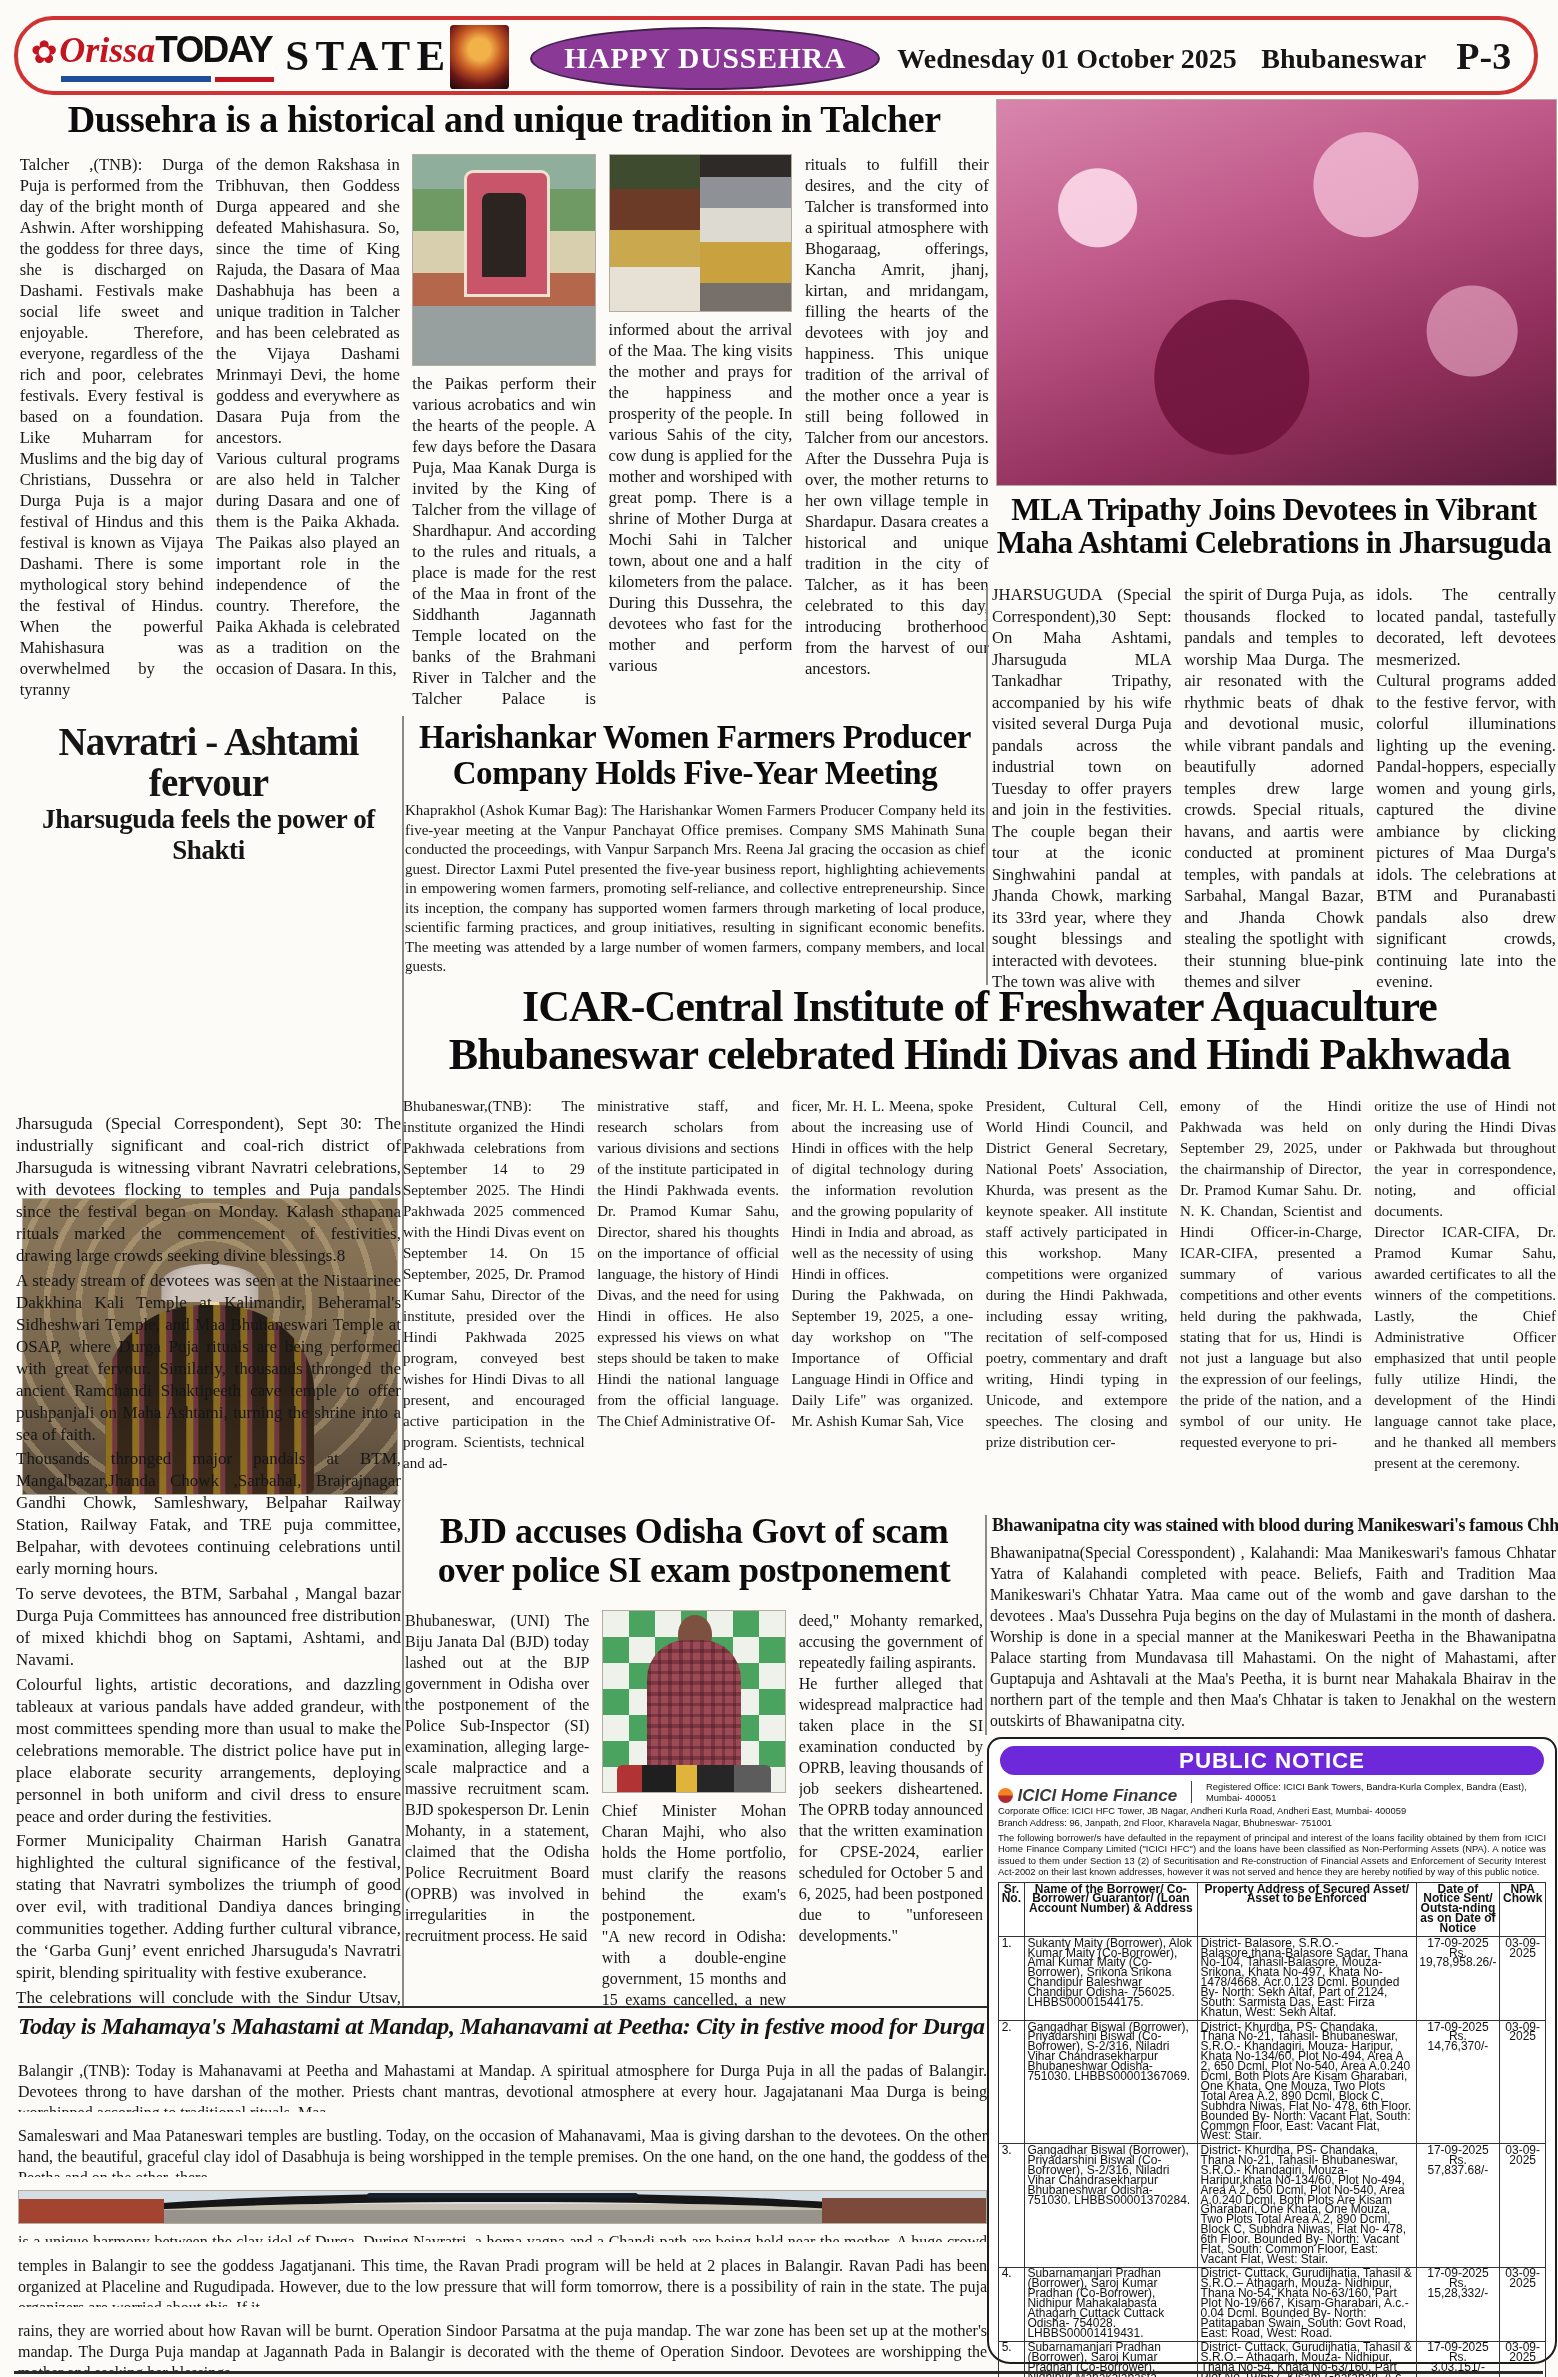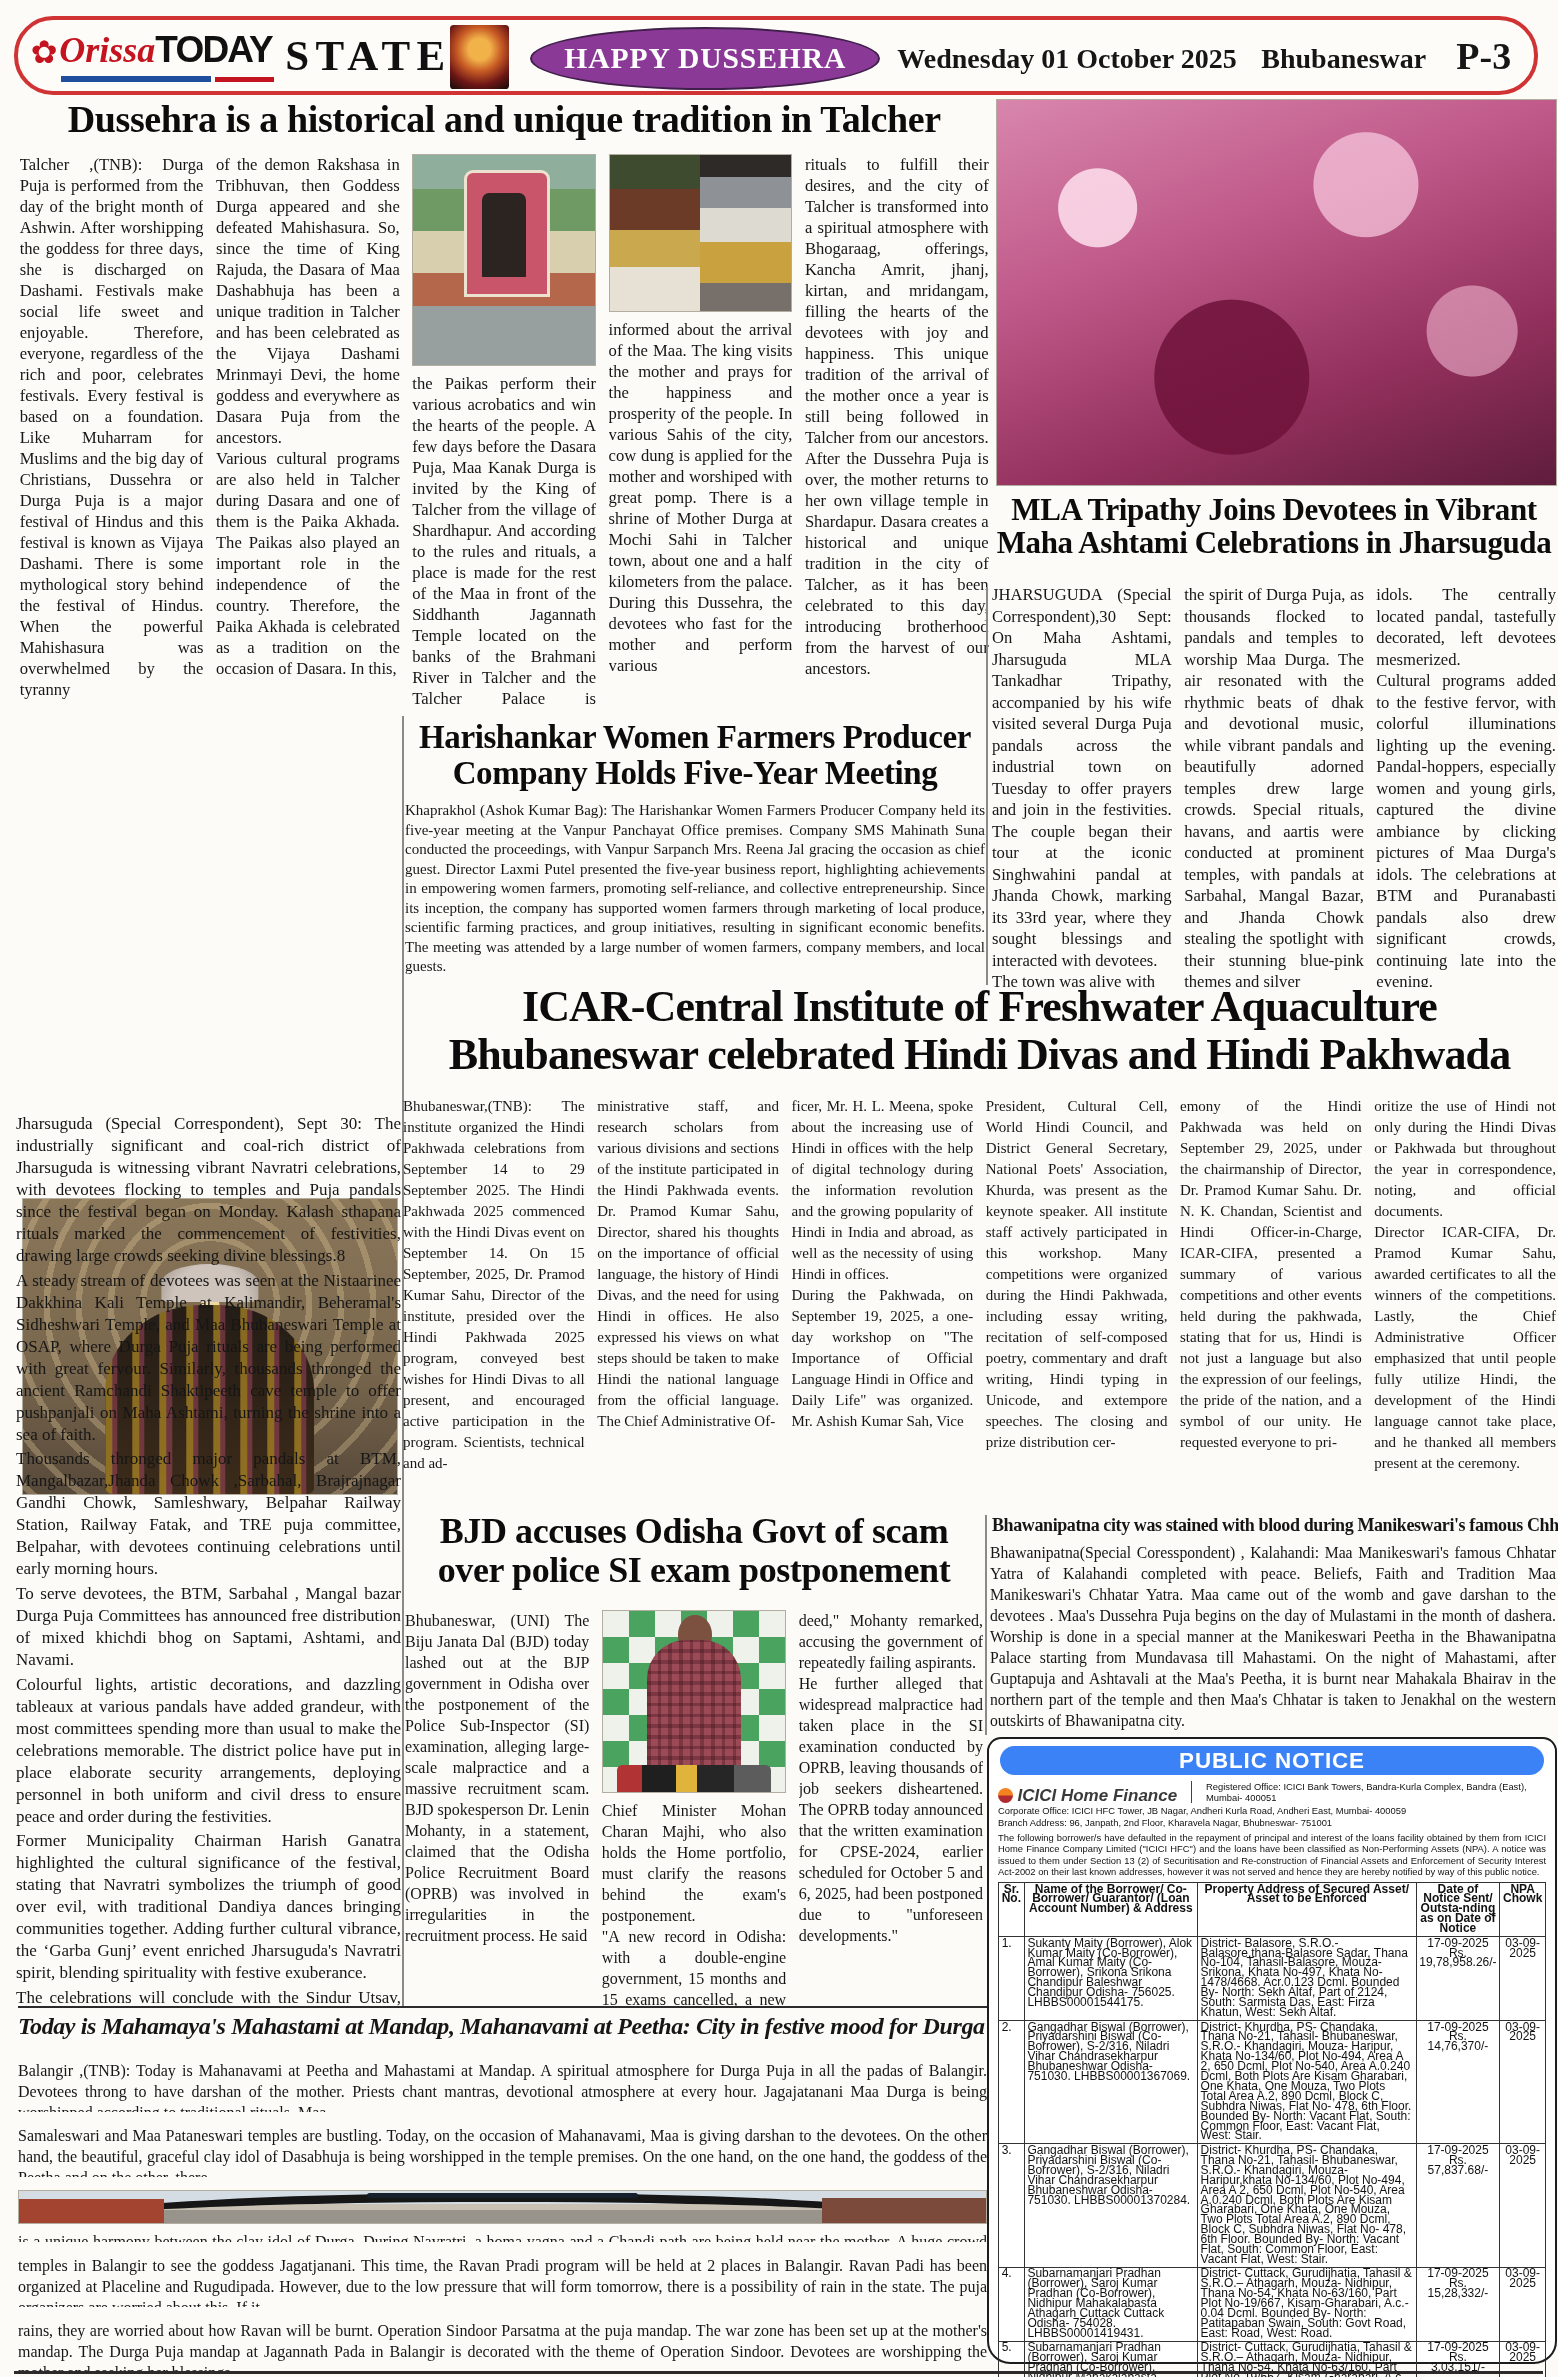--- a/index.html
+++ b/index.html
@@ -90,21 +90,21 @@
   .bjd-mics{position:absolute;left:8%;bottom:0;width:84%;height:15%;border-radius:5.4px 5.4px 0 0;
      background:linear-gradient(90deg,#b23333 0 16%,#1f1f1f 16% 38%,#e0b43a 38% 52%,#262626 52% 76%,#5c5c5c 76% 100%);}
 
   #bhaw-head{left:992px;top:1515px;width:566px;font-size:18px;font-weight:800;white-space:nowrap;overflow:hidden;letter-spacing:-0.4px;}
   #bhaw-body{left:990px;top:1542px;width:566px;height:192px;font-size:15.7px;line-height:21px;text-align:justify;overflow:hidden;}
 
   
   #notice{left:987px;top:1737px;width:570px;height:627px;border:2.7px solid #1d1d1d;border-radius:14.3px 14.3px 23px 23px;
           background:#fff;box-sizing:border-box;padding:5.4px 9px;font-family:"Liberation Sans","DejaVu Sans",sans-serif;
           font-size:9.4px;line-height:11.3px;color:#111;}
-  .pn-title{background:#3b82f6;color:#fff;font-weight:700;font-size:22.4px;text-align:center;border-radius:18px;
+  .pn-title{background:#6d28d9;color:#fff;font-weight:700;font-size:22.4px;text-align:center;border-radius:18px;
             height:29px;line-height:29px;margin:1.8px 1.8px 5.4px 1.8px;letter-spacing:0.9px;font-family:"Liberation Sans",sans-serif;}
   .pn-brandrow{display:flex;border-bottom:0;margin-bottom:1.8px;align-items:flex-end;}
   .pn-brand{flex:0 0 193px;display:flex;align-items:center;gap:4.5px;font-size:17px;font-weight:800;font-style:italic;color:#3a3a3a;}
   .icici-mark{width:15px;height:15px;border-radius:50%;background:linear-gradient(180deg,#f58220 0 45%,#b02a30 55% 100%);display:inline-block;}
   .pn-reg{flex:1;border-left:1.8px solid #444;padding-left:14px;}
   .pn-line{margin:0.9px 0;}
   .pn-intro{text-align:justify;margin:3.6px 0 4.5px 0;}
   .pn-table{width:100%;border-collapse:collapse;font-size:12px;line-height:9.9px;}
   .pn-table th,.pn-table td{border:1.3px solid #333;padding:1.8px 2.7px;vertical-align:top;text-align:left;}
   .pn-table th{text-align:center;font-weight:700;}
@@ -178,20 +178,24 @@
 The town was alive with</div>
     <div class="bcol">the spirit of Durga Puja, as thousands flocked to pandals and temples to worship Maa Durga. The air resonated with the rhythmic beats of dhak and devotional music, while vibrant pandals and beautifully adorned temples drew large crowds. Special rituals, havans, and aartis were conducted at prominent temples, with pandals at Sarbahal, Mangal Bazar, and Jhanda Chowk stealing the spotlight with their stunning blue-pink themes and silver</div>
     <div class="bcol">idols. The centrally located pandal, tastefully decorated, left devotees mesmerized.
 Cultural programs added to the festive fervor, with colorful illuminations lighting up the evening. Pandal-hoppers, especially women and young girls, captured the divine ambiance by clicking pictures of Maa Durga's idols. The celebrations at BTM and Puranabasti pandals also drew significant crowds, continuing late into the evening.</div>
   </div>
 
   <div class="rule-v" style="left:986px;top:587px;height:398px;"></div>
   <div class="rule-v" style="left:402px;top:716px;height:1291px;"></div>
   <div class="rule-v" style="left:985px;top:1515px;height:220px;"></div>
 
+  <div class="abs" id="nav-heads">
+    <div id="nav-head1">Navratri - Ashtami fervour</div>
+    <div id="nav-head2">Jharsuguda feels the power of Shakti</div>
+  </div>
   <div class="abs ph" id="nav-photo">
     <div class="idol"></div>
     <div class="idol-crown"></div>
   </div>
   <div class="abs" id="nav-body">
     <p>Jharsuguda (Special Correspondent), Sept 30: The industrially significant and coal-rich district of Jharsuguda is witnessing vibrant Navratri celebrations, with devotees flocking to temples and Puja pandals since the festival began on Monday. Kalash sthapana rituals marked the commencement of festivities, drawing large crowds seeking divine blessings.8</p>
     <p>A steady stream of devotees was seen at the Nistaarinee Dakkhina Kali Temple at Kalimandir, Beheramal's Sidheshwari Temple, and Maa Bhubaneswari Temple at OSAP, where Durga Puja rituals are being performed with great fervour. Similarly, thousands thronged the ancient Ramchandi Shaktipeeth cave temple to offer pushpanjali on Maha Ashtami, turning the shrine into a sea of faith.</p>
     <p>Thousands thronged major pandals at BTM, Mangalbazar,Jhanda Chowk ,Sarbahal, Brajrajnagar Gandhi Chowk, Samleshwary, Belpahar Railway Station, Railway Fatak, and TRE puja committee, Belpahar, with devotees continuing celebrations until early morning hours.</p>
     <p>To serve devotees, the BTM, Sarbahal , Mangal bazar Durga Puja Committees has announced free distribution of mixed khichdi bhog on Saptami, Ashtami, and Navami.</p>
     <p>Colourful lights, artistic decorations, and dazzling tableaux at various pandals have added grandeur, with most committees spending more than usual to make the celebrations memorable. The district police have put in place elaborate security arrangements, deploying personnel in both uniform and civil dress to ensure peace and order during the festivities.</p>

